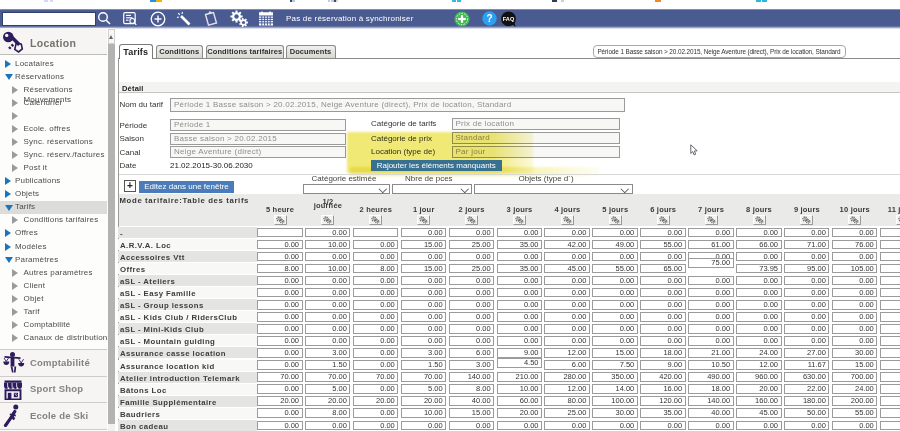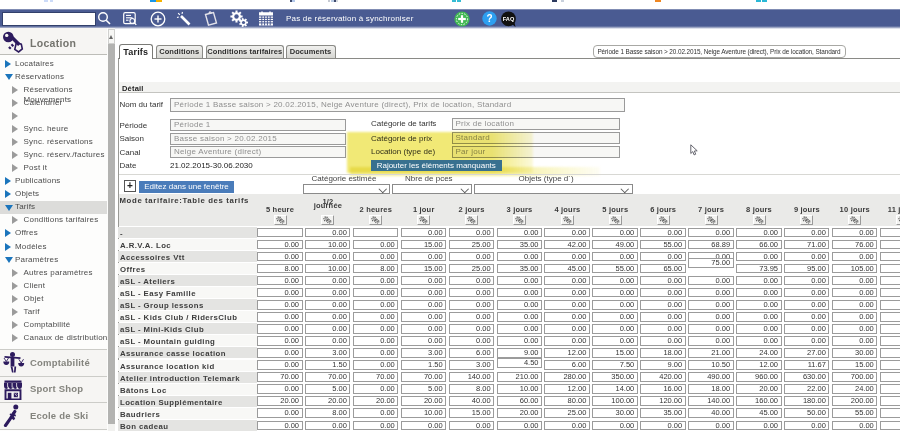--- a/index.html
+++ b/index.html
@@ -127,21 +127,21 @@
 <div class="tree-item" style="left:15px;top:58.5px">Locataires</div>
 <div class="tri-d" style="left:4.5px;top:74.1px"></div>
 <div class="tree-item" style="left:15px;top:71.6px">Réservations</div>
 <div class="tri-rg" style="left:11.5px;top:85.6px"></div>
 <div class="tree-item" style="left:23.5px;top:84.6px">Réservations</div>
 <div class="tri-rg" style="left:11.5px;top:98.7px"></div>
 <div class="tree-item" style="left:23.5px;top:97.7px">Calendrier</div>
 <div class="tri-rg" style="left:11.5px;top:111.8px"></div>
 <div class="tree-item" style="left:23.5px;top:95px">Mouvements</div>
 <div class="tri-rg" style="left:11.5px;top:124.8px"></div>
-<div class="tree-item" style="left:23.5px;top:123.8px">Sync. heure</div>
+<div class="tree-item" style="left:23.5px;top:123.8px">Ecole. offres</div>
 <div class="tri-rg" style="left:11.5px;top:137.9px"></div>
 <div class="tree-item" style="left:23.5px;top:136.9px">Sync. réservations</div>
 <div class="tri-rg" style="left:11.5px;top:151.0px"></div>
 <div class="tree-item" style="left:23.5px;top:150.0px">Sync. réserv./factures</div>
 <div class="tri-rg" style="left:11.5px;top:164.1px"></div>
 <div class="tree-item" style="left:23.5px;top:163.1px">Post it</div>
 <div class="tri-r" style="left:4.5px;top:177.1px"></div>
 <div class="tree-item" style="left:15px;top:176.1px">Publications</div>
 <div class="tri-r" style="left:4.5px;top:190.2px"></div>
 <div class="tree-item" style="left:15px;top:189.2px">Objets</div>
@@ -388,21 +388,21 @@
 <div class="rlabel" style="top:241.0px">A.R.V.A. Loc</div>
 <div class="cell" style="left:257.0px;top:239.8px">0.00</div>
 <div class="cell" style="left:304.9px;top:239.8px">10.00</div>
 <div class="cell" style="left:352.8px;top:239.8px">0.00</div>
 <div class="cell" style="left:400.7px;top:239.8px">15.00</div>
 <div class="cell" style="left:448.6px;top:239.8px">25.00</div>
 <div class="cell" style="left:496.5px;top:239.8px">35.00</div>
 <div class="cell" style="left:544.4px;top:239.8px">42.00</div>
 <div class="cell" style="left:592.3px;top:239.8px">49.00</div>
 <div class="cell" style="left:640.2px;top:239.8px">55.00</div>
-<div class="cell" style="left:688.1px;top:239.8px">68.89</div>
+<div class="cell" style="left:688.1px;top:239.8px">61.00</div>
 <div class="cell" style="left:736.0px;top:239.8px">66.00</div>
 <div class="cell" style="left:783.9px;top:239.8px">71.00</div>
 <div class="cell" style="left:831.8px;top:239.8px">76.00</div>
 <div class="cell" style="left:879.7px;top:239.8px">0.00</div>
 <div class="tbl-band bandA" style="top:251.0px"></div>
 <div class="rlabel" style="top:253.0px">Accessoires Vtt</div>
 <div class="cell" style="left:257.0px;top:251.8px">0.00</div>
 <div class="cell" style="left:304.9px;top:251.8px">0.00</div>
 <div class="cell" style="left:352.8px;top:251.8px">0.00</div>
 <div class="cell" style="left:400.7px;top:251.8px">0.00</div>
@@ -586,21 +586,21 @@
 <div class="cell" style="left:496.5px;top:384.4px">10.00</div>
 <div class="cell" style="left:544.4px;top:384.4px">12.00</div>
 <div class="cell" style="left:592.3px;top:384.4px">14.00</div>
 <div class="cell" style="left:640.2px;top:384.4px">16.00</div>
 <div class="cell" style="left:688.1px;top:384.4px">18.00</div>
 <div class="cell" style="left:736.0px;top:384.4px">20.00</div>
 <div class="cell" style="left:783.9px;top:384.4px">22.00</div>
 <div class="cell" style="left:831.8px;top:384.4px">24.00</div>
 <div class="cell" style="left:879.7px;top:384.4px">0.00</div>
 <div class="tbl-band bandA" style="top:395.6px"></div>
-<div class="rlabel" style="top:397.6px">Location Supplémentaire</div>
+<div class="rlabel" style="top:397.6px">Famille Supplémentaire</div>
 <div class="cell" style="left:257.0px;top:396.4px">20.00</div>
 <div class="cell" style="left:304.9px;top:396.4px">20.00</div>
 <div class="cell" style="left:352.8px;top:396.4px">20.00</div>
 <div class="cell" style="left:400.7px;top:396.4px">20.00</div>
 <div class="cell" style="left:448.6px;top:396.4px">40.00</div>
 <div class="cell" style="left:496.5px;top:396.4px">60.00</div>
 <div class="cell" style="left:544.4px;top:396.4px">80.00</div>
 <div class="cell" style="left:592.3px;top:396.4px">100.00</div>
 <div class="cell" style="left:640.2px;top:396.4px">120.00</div>
 <div class="cell" style="left:688.1px;top:396.4px">140.00</div>

